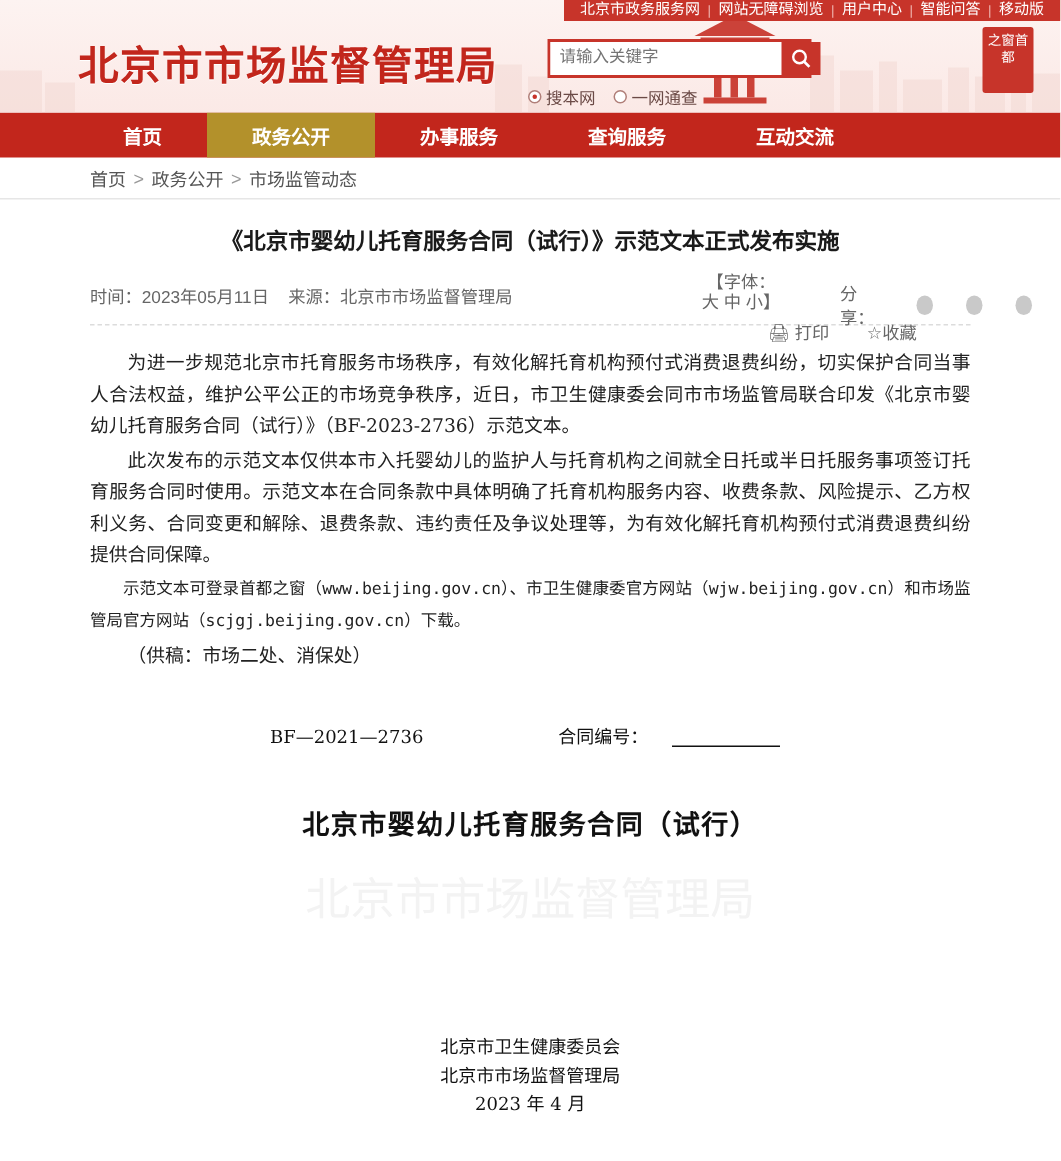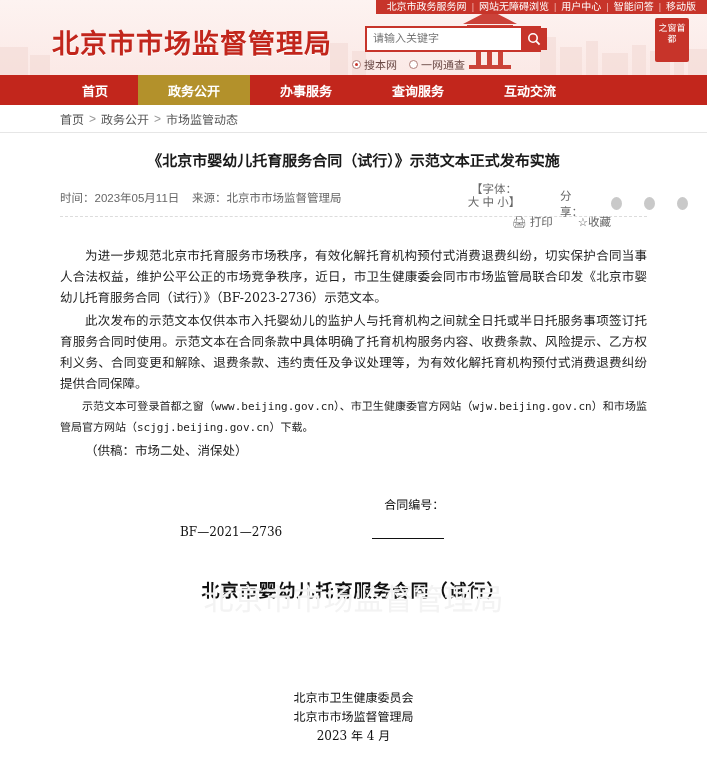--- a/index.html
+++ b/index.html
@@ -222,37 +222,37 @@
     font-size: 11.5px; color: #666;
     display: flex; gap: 25px; align-items: center; margin-left: 48px;
   }
 
   .body-text {
     font-family: "DejaVu Serif", "Liberation Serif", serif;
     font-size: 12.5px;
     line-height: 21px;
     color: #222;
     text-align: justify;
-    margin-top: 28px;
+    margin-top: 14px;
   }
   .body-text p { margin: 0 0 2px 0; text-indent: 2em; }
   .mono { font-family: "DejaVu Sans Mono", "Liberation Mono", monospace; font-size: 11px; }
 
   
   .contract { margin-top: 34px; font-family: "DejaVu Serif", "Liberation Serif", serif; }
   .contract-code-row {
     display: flex;
     align-items: flex-end;
     font-size: 12px;
     color: #111;
     padding-left: 120px;
     gap: 90px;
   }
   .contract-no {
-    display: flex; align-items: flex-end; gap: 16px; flex-direction: column;
+    display: flex; align-items: flex-end; gap: 16px;
   }
   .blank-line {
     display: inline-block;
     width: 72px;
     border-bottom: 1px solid #111;
     height: 11px;
   }
   .contract-title {
     text-align: center;
     font-size: 18px;

